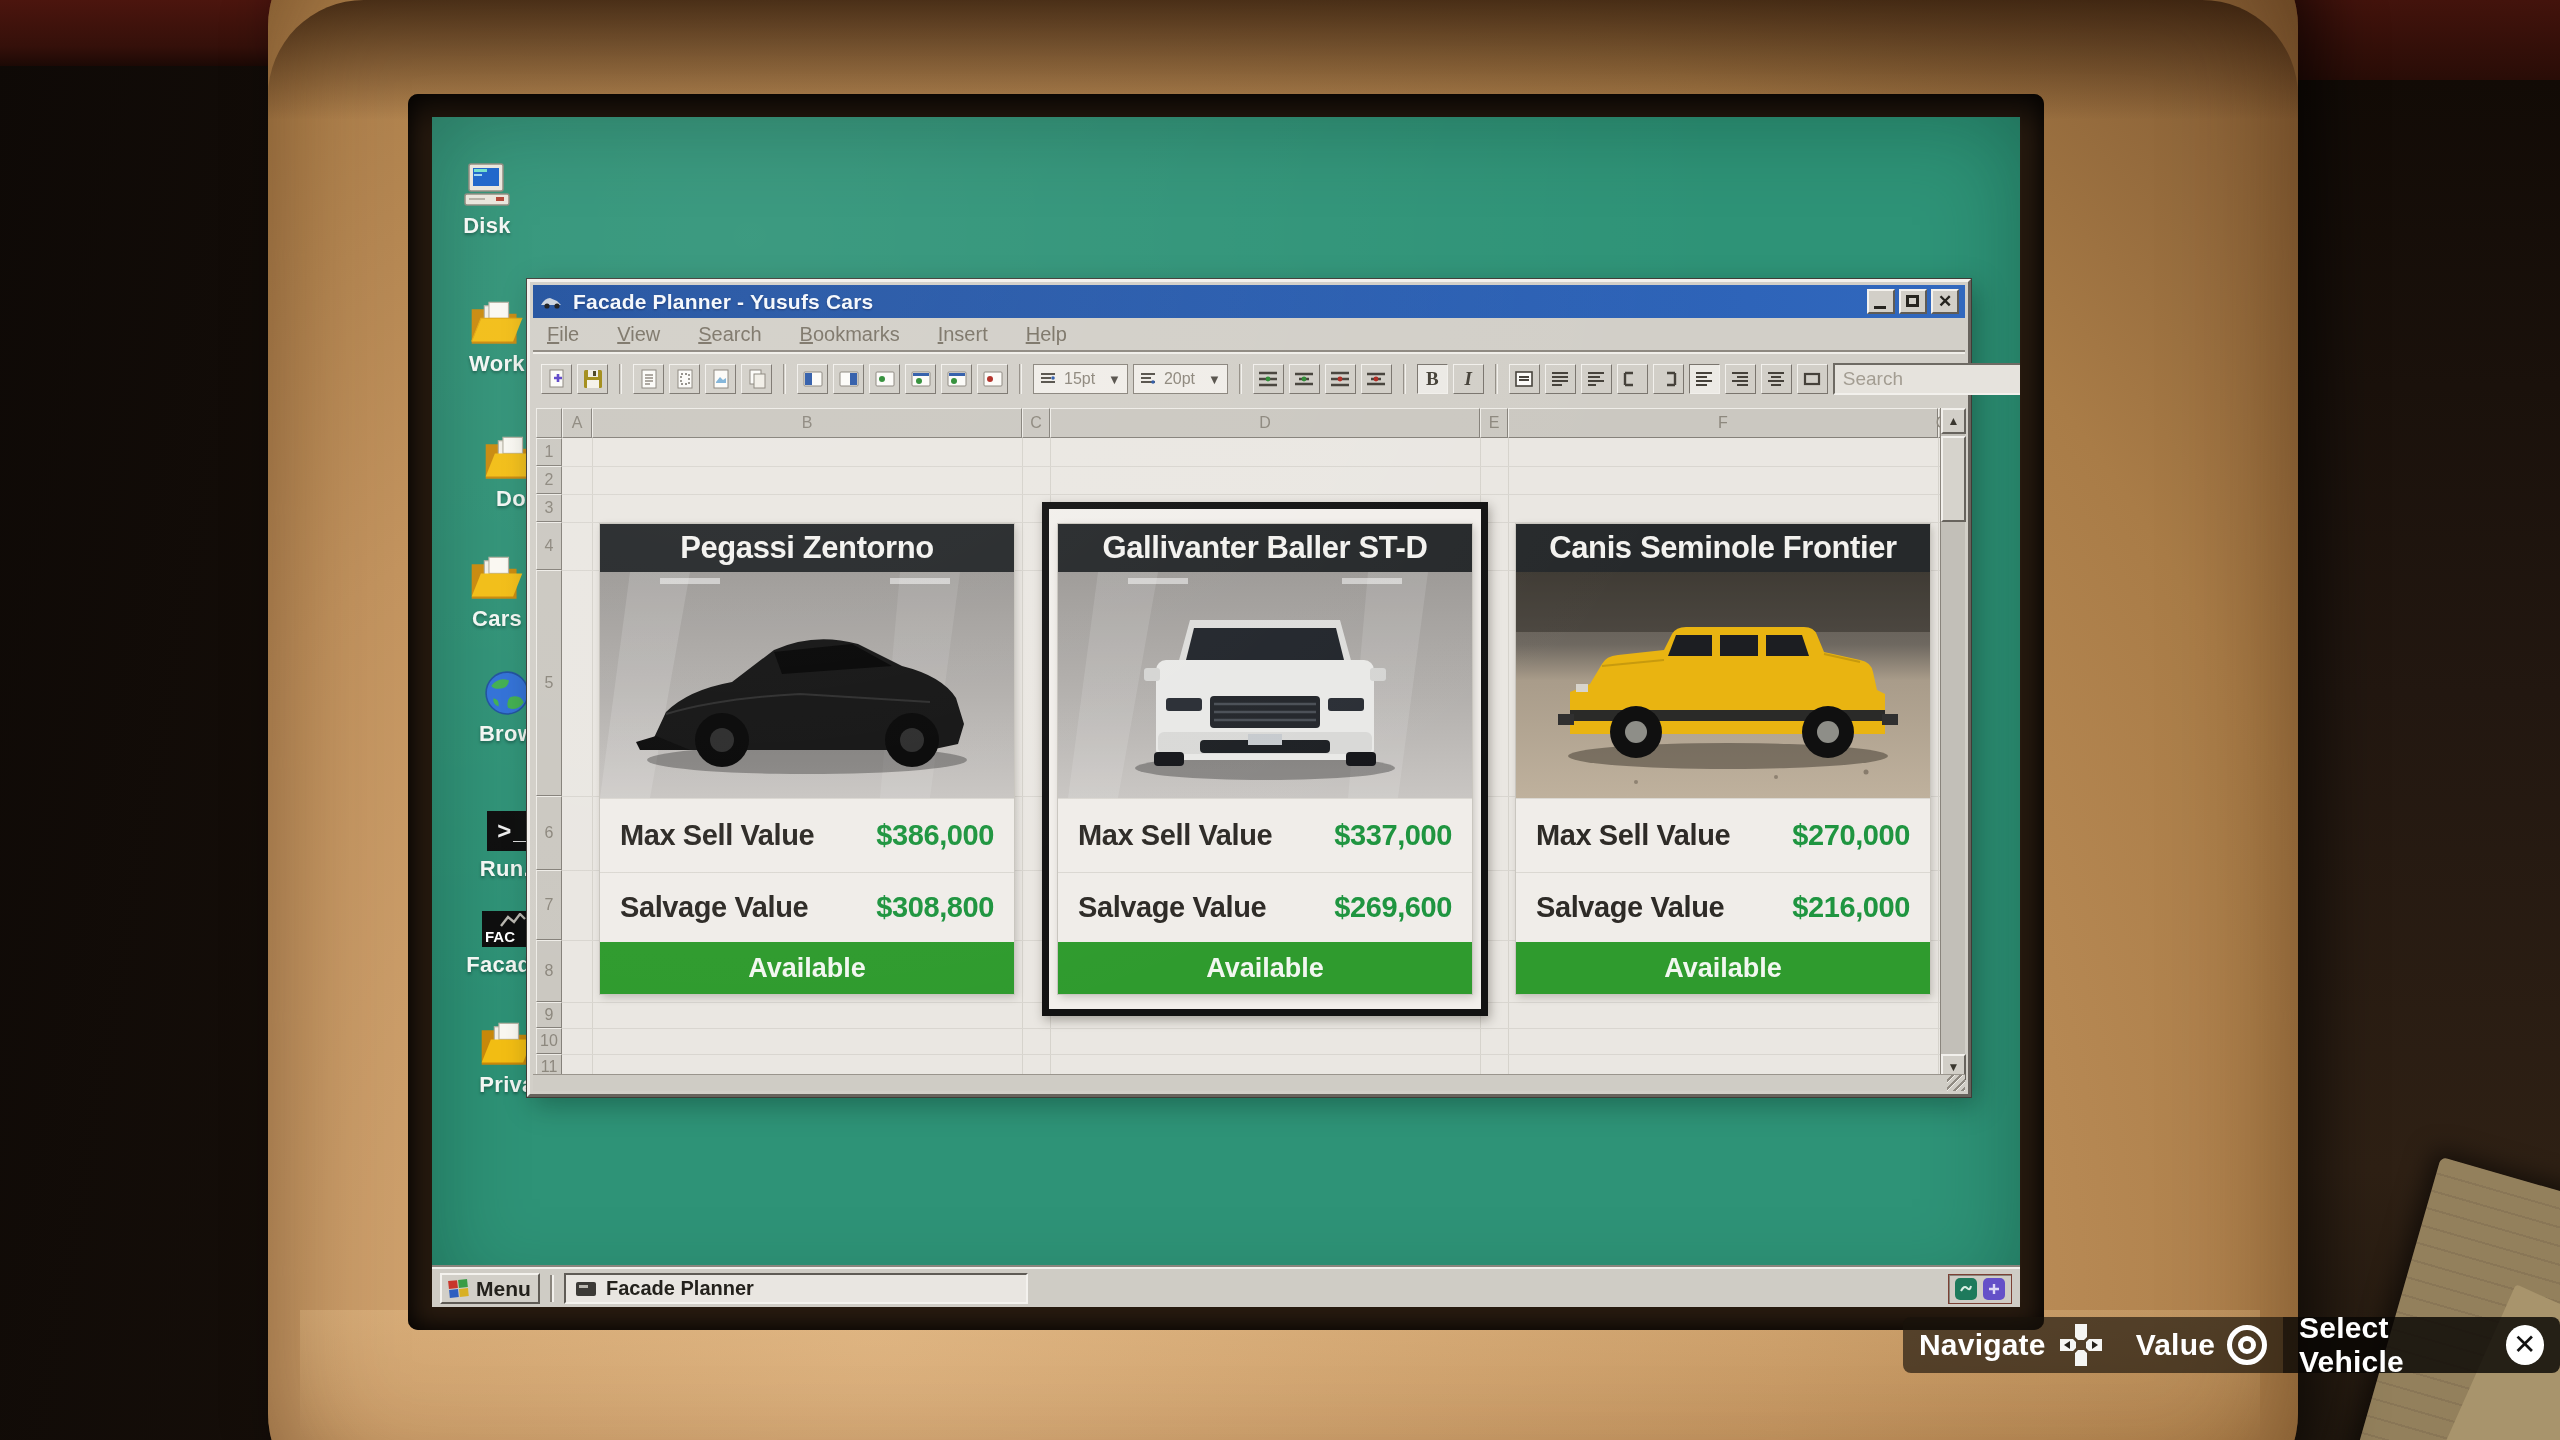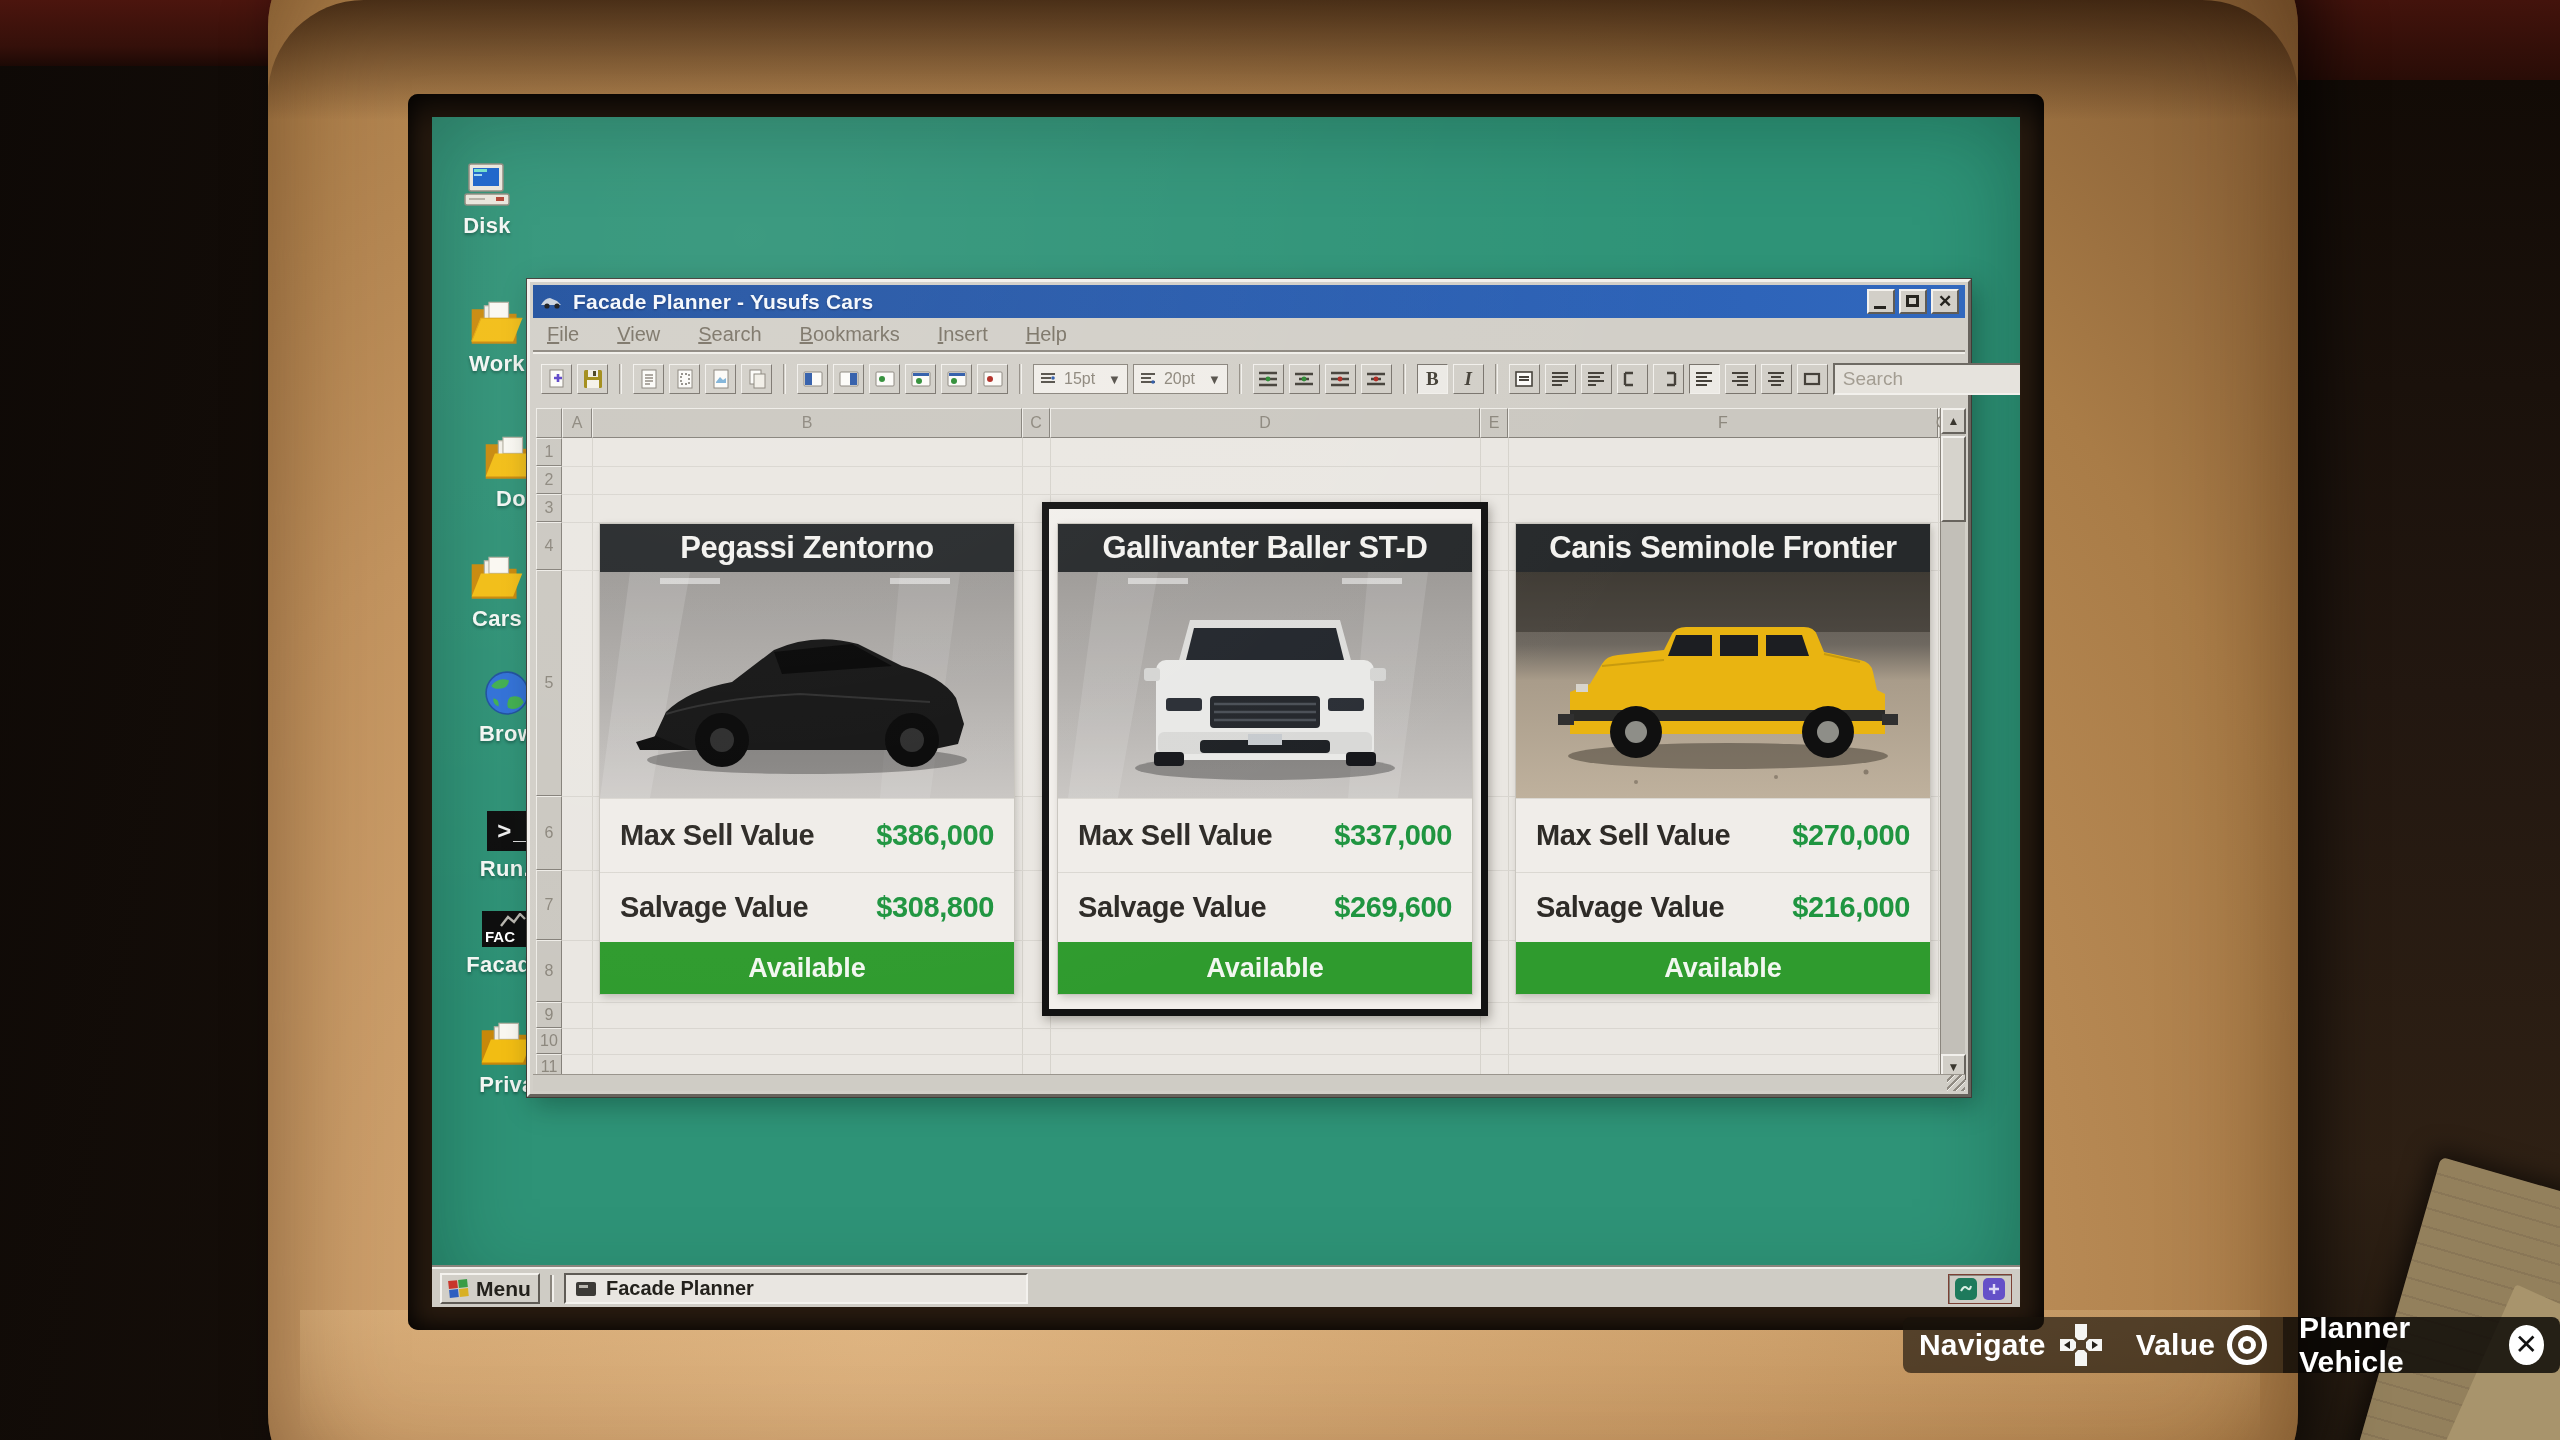--- a/index.html
+++ b/index.html
@@ -703,16 +703,16 @@
         </svg>
     </span>
   </span>
   <span class="hud-seg hud-light">
     <span>Value</span>
     <span class="circle-btn">
         <i></i>
       </span>
   </span>
   <span class="hud-seg hud-dark">
-    <span>Planner Vehicle</span>
+    <span>Select Vehicle</span>
     <span class="x-btn">✕</span>
   </span>
 </div>
 
 </body></html>

